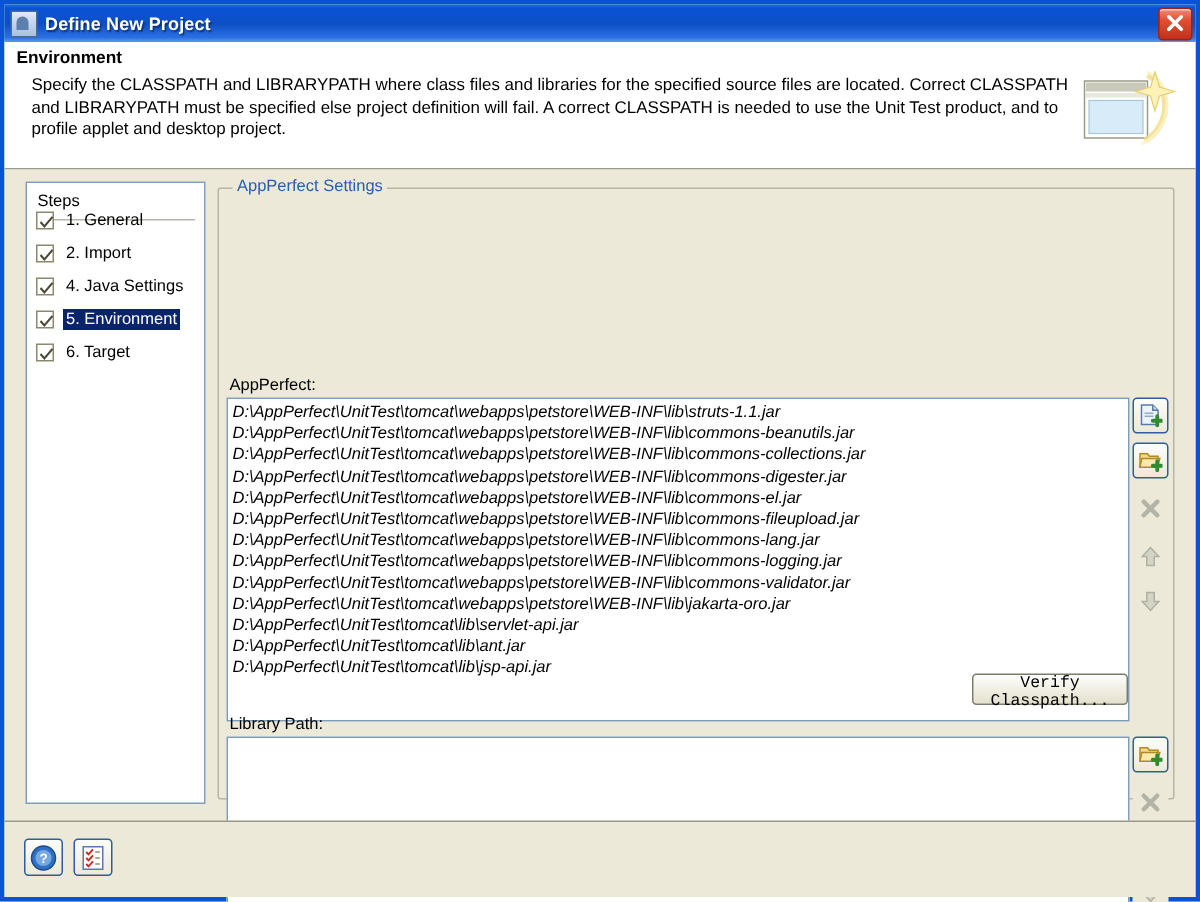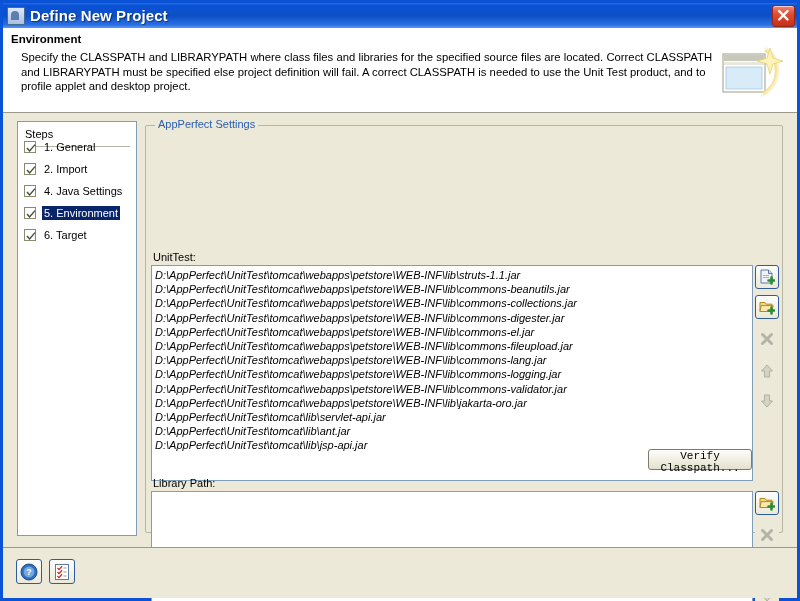--- a/index.html
+++ b/index.html
@@ -47,21 +47,21 @@
     content: "";
     position: absolute;
     left: 3px; top: 3px;
     width: 8px; height: 9px;
     background: #5d7fae;
     border-radius: 4px 4px 0 0;
   }
   #title-text {
     color: #ffffff;
     font-weight: bold;
-    font-size: 15px;
+    font-size: 12px;
     letter-spacing: 0.1px;
     text-shadow: 1px 1px 1px rgba(0,0,0,0.45);
     white-space: nowrap;
   }
   #close-button {
     position: absolute;
     right: 2px; top: 2px;
     width: 21px; height: 20px;
     background: linear-gradient(180deg,#f28a7a 0%, #e04f33 38%, #c2301b 100%);
     border: 1px solid #9c2414;
@@ -356,21 +356,21 @@
           </span>
           <span class="step-label">6. Target</span>
         </div>
 
       </div>
     </div>
 
     <div id="group-box"></div>
     <div id="group-title">AppPerfect Settings</div>
 
-    <div class="field-label" id="classpath-label">UnitTest:</div>
+    <div class="field-label" id="classpath-label">AppPerfect:</div>
 
     <div class="listbox" id="classpath-list">
       <div class="path-row">D:\AppPerfect\UnitTest\tomcat\webapps\petstore\WEB-INF\lib\struts-1.1.jar</div>
       <div class="path-row">D:\AppPerfect\UnitTest\tomcat\webapps\petstore\WEB-INF\lib\commons-beanutils.jar</div>
       <div class="path-row">D:\AppPerfect\UnitTest\tomcat\webapps\petstore\WEB-INF\lib\commons-collections.jar</div>
       <div class="path-row">D:\AppPerfect\UnitTest\tomcat\webapps\petstore\WEB-INF\lib\commons-digester.jar</div>
       <div class="path-row">D:\AppPerfect\UnitTest\tomcat\webapps\petstore\WEB-INF\lib\commons-el.jar</div>
       <div class="path-row">D:\AppPerfect\UnitTest\tomcat\webapps\petstore\WEB-INF\lib\commons-fileupload.jar</div>
       <div class="path-row">D:\AppPerfect\UnitTest\tomcat\webapps\petstore\WEB-INF\lib\commons-lang.jar</div>
       <div class="path-row">D:\AppPerfect\UnitTest\tomcat\webapps\petstore\WEB-INF\lib\commons-logging.jar</div>

